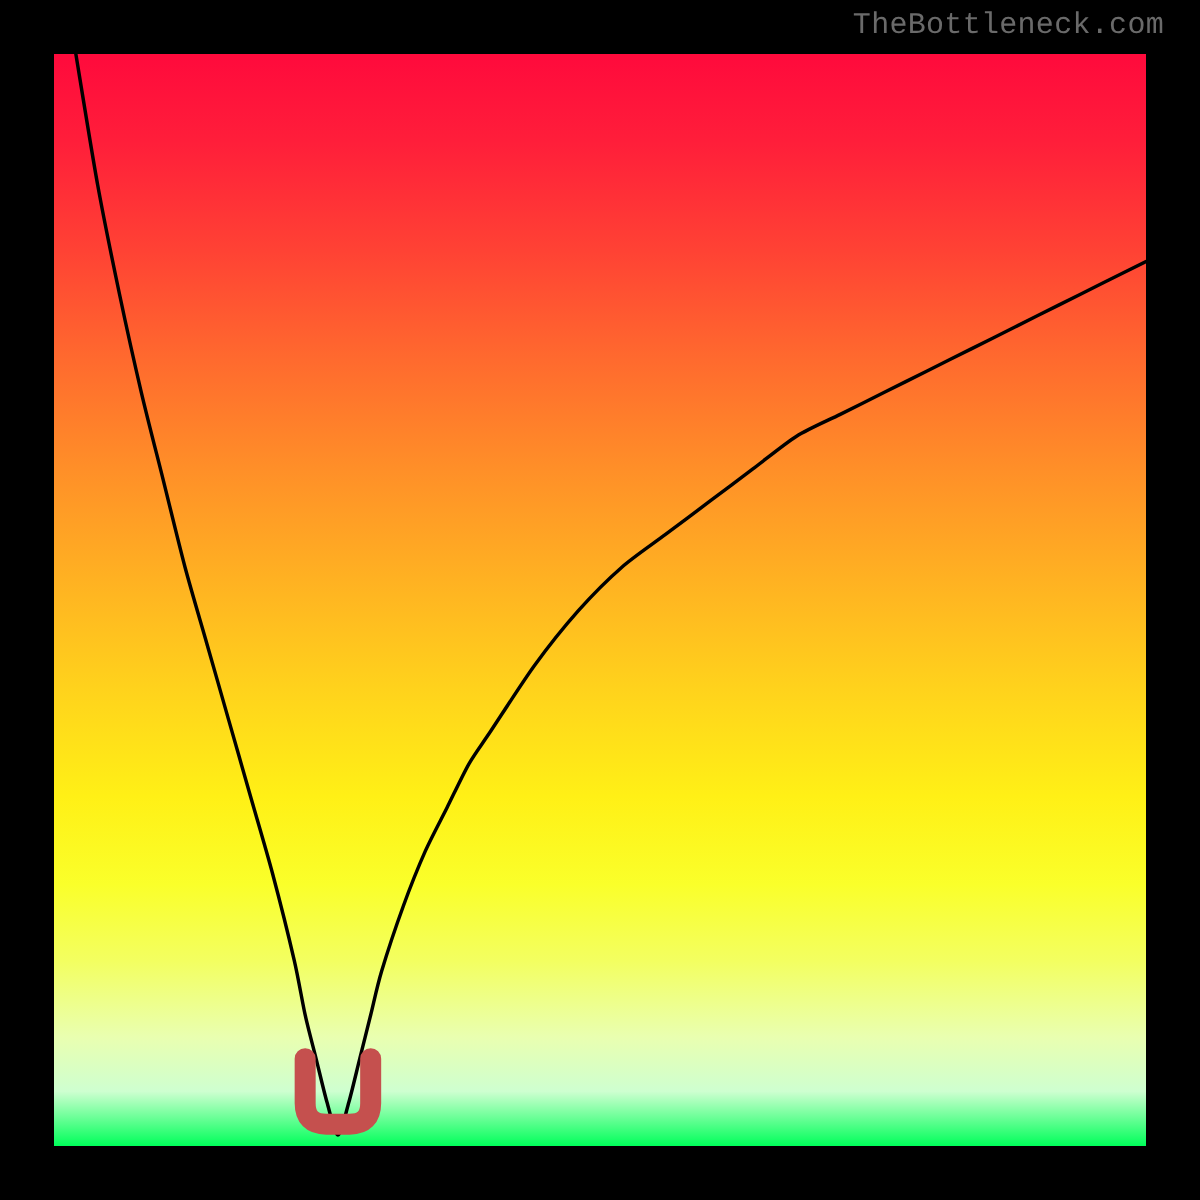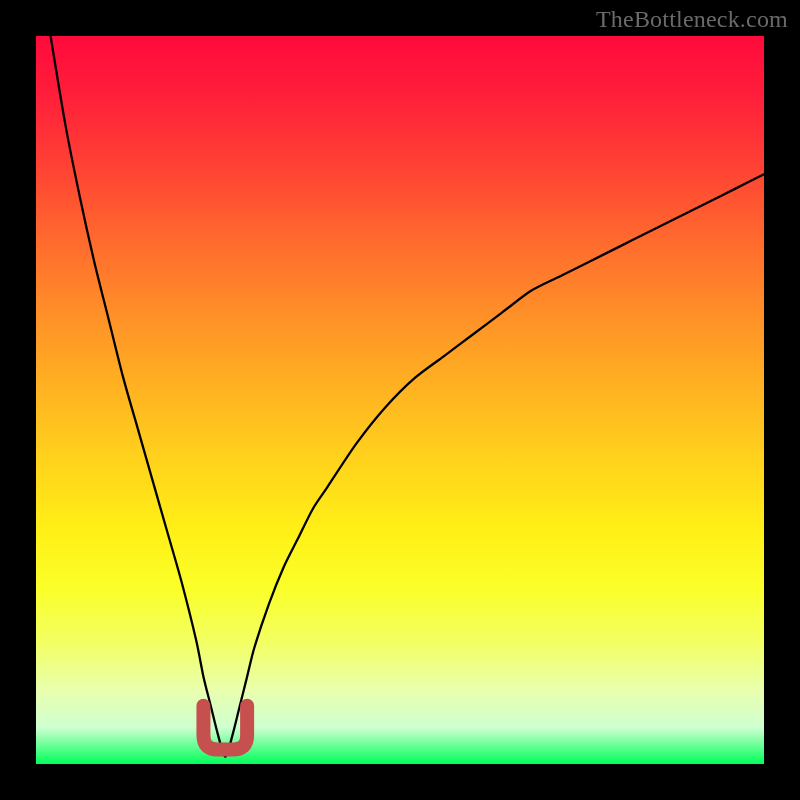--- a/index.html
+++ b/index.html
@@ -12,23 +12,23 @@
   }
   .container {
     position: relative;
     width: 800px;
     height: 800px;
     background: #000;
   }
   .watermark {
     position: absolute;
     top: 6px;
-    right: 12px;
-    font-family: Liberation Serif, serif;
-    font-size: 24px;
+    right: 24px;
+    font-family: Liberation Mono, monospace;
+    font-size: 20px;
     color: #6a6a6a;
     font-weight: 500;
     z-index: 10;
     letter-spacing: 0.2px;
   }
   .plot-frame {
     position: absolute;
     left: 36px;
     top: 36px;
     width: 728px;

